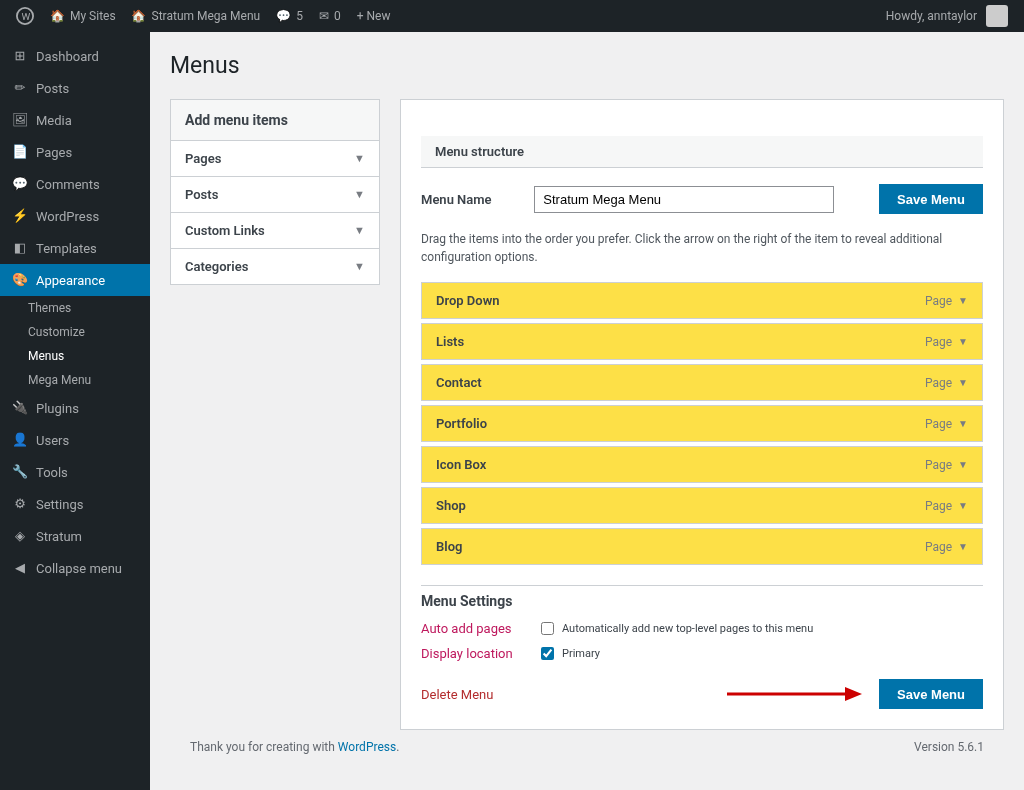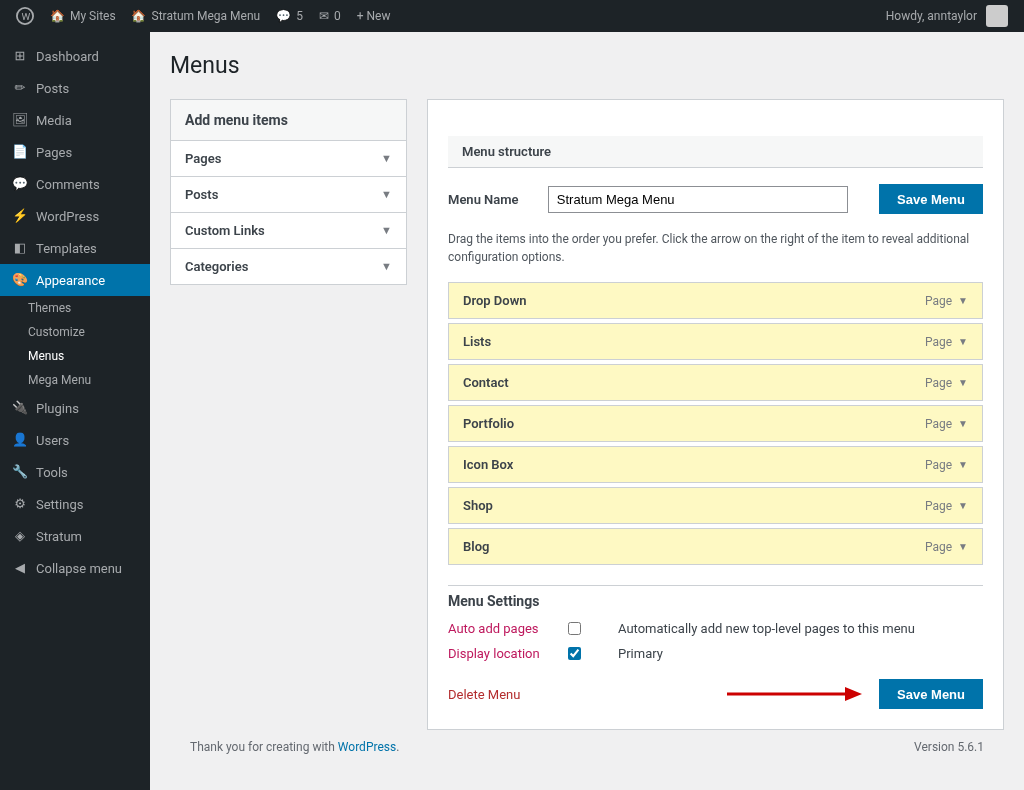--- a/index.html
+++ b/index.html
@@ -69,21 +69,21 @@
     .wrap { max-width: 900px; }
     h1.wp-heading { font-size: 23px; font-weight: 400; margin-bottom: 20px; color: #1d2327; }
 
     
     .menu-editor-wrap { display: flex; gap: 20px; align-items: flex-start; }
 
     
     .add-menu-items {
       background: #4d7c0f;
       border: 1px solid #ccd0d4;
-      width: 237px;
+      width: 210px;
       flex-shrink: 0;
       padding: 0;
     }
     .accordion-section {
       border-bottom: 1px solid #ccd0d4;
     }
     .accordion-section:last-child { border-bottom: none; }
     .accordion-header {
       display: flex;
       align-items: center;
@@ -147,21 +147,21 @@
     }
 
     
     .menu-item-row {
       display: flex;
       align-items: center;
       justify-content: space-between;
       border: 1px solid #ccd0d4;
       padding: 10px 14px;
       margin-bottom: 4px;
-      background: #fef9c3;
+      background: #fde047;
       cursor: move;
     }
     .menu-item-name { font-weight: 600; font-size: 13px; }
     .menu-item-type {
       display: flex;
       align-items: center;
       gap: 6px;
       color: #787c82;
       font-size: 12px;
     }
@@ -174,21 +174,21 @@
       padding-top: 7px;
     }
     .menu-settings h3 { font-size: 14px; font-weight: 700; margin-bottom: 12px; }
     .settings-row {
       display: flex;
       align-items: center;
       margin-bottom: 10px;
     }
     .settings-label { width: 120px; font-size: 13px; color: #be185d; }
     .settings-control { display: flex; align-items: center; gap: 8px; }
-    .settings-control label { font-size: 13px; margin-left: 29px; }
+    .settings-control label { font-size: 11px; }
     input[type="checkbox"] { accent-color: #0073aa; }
 
     
     .menu-footer {
       display: flex;
       align-items: center;
       justify-content: flex-end;
       margin-top: 18px;
       position: relative;
     }

